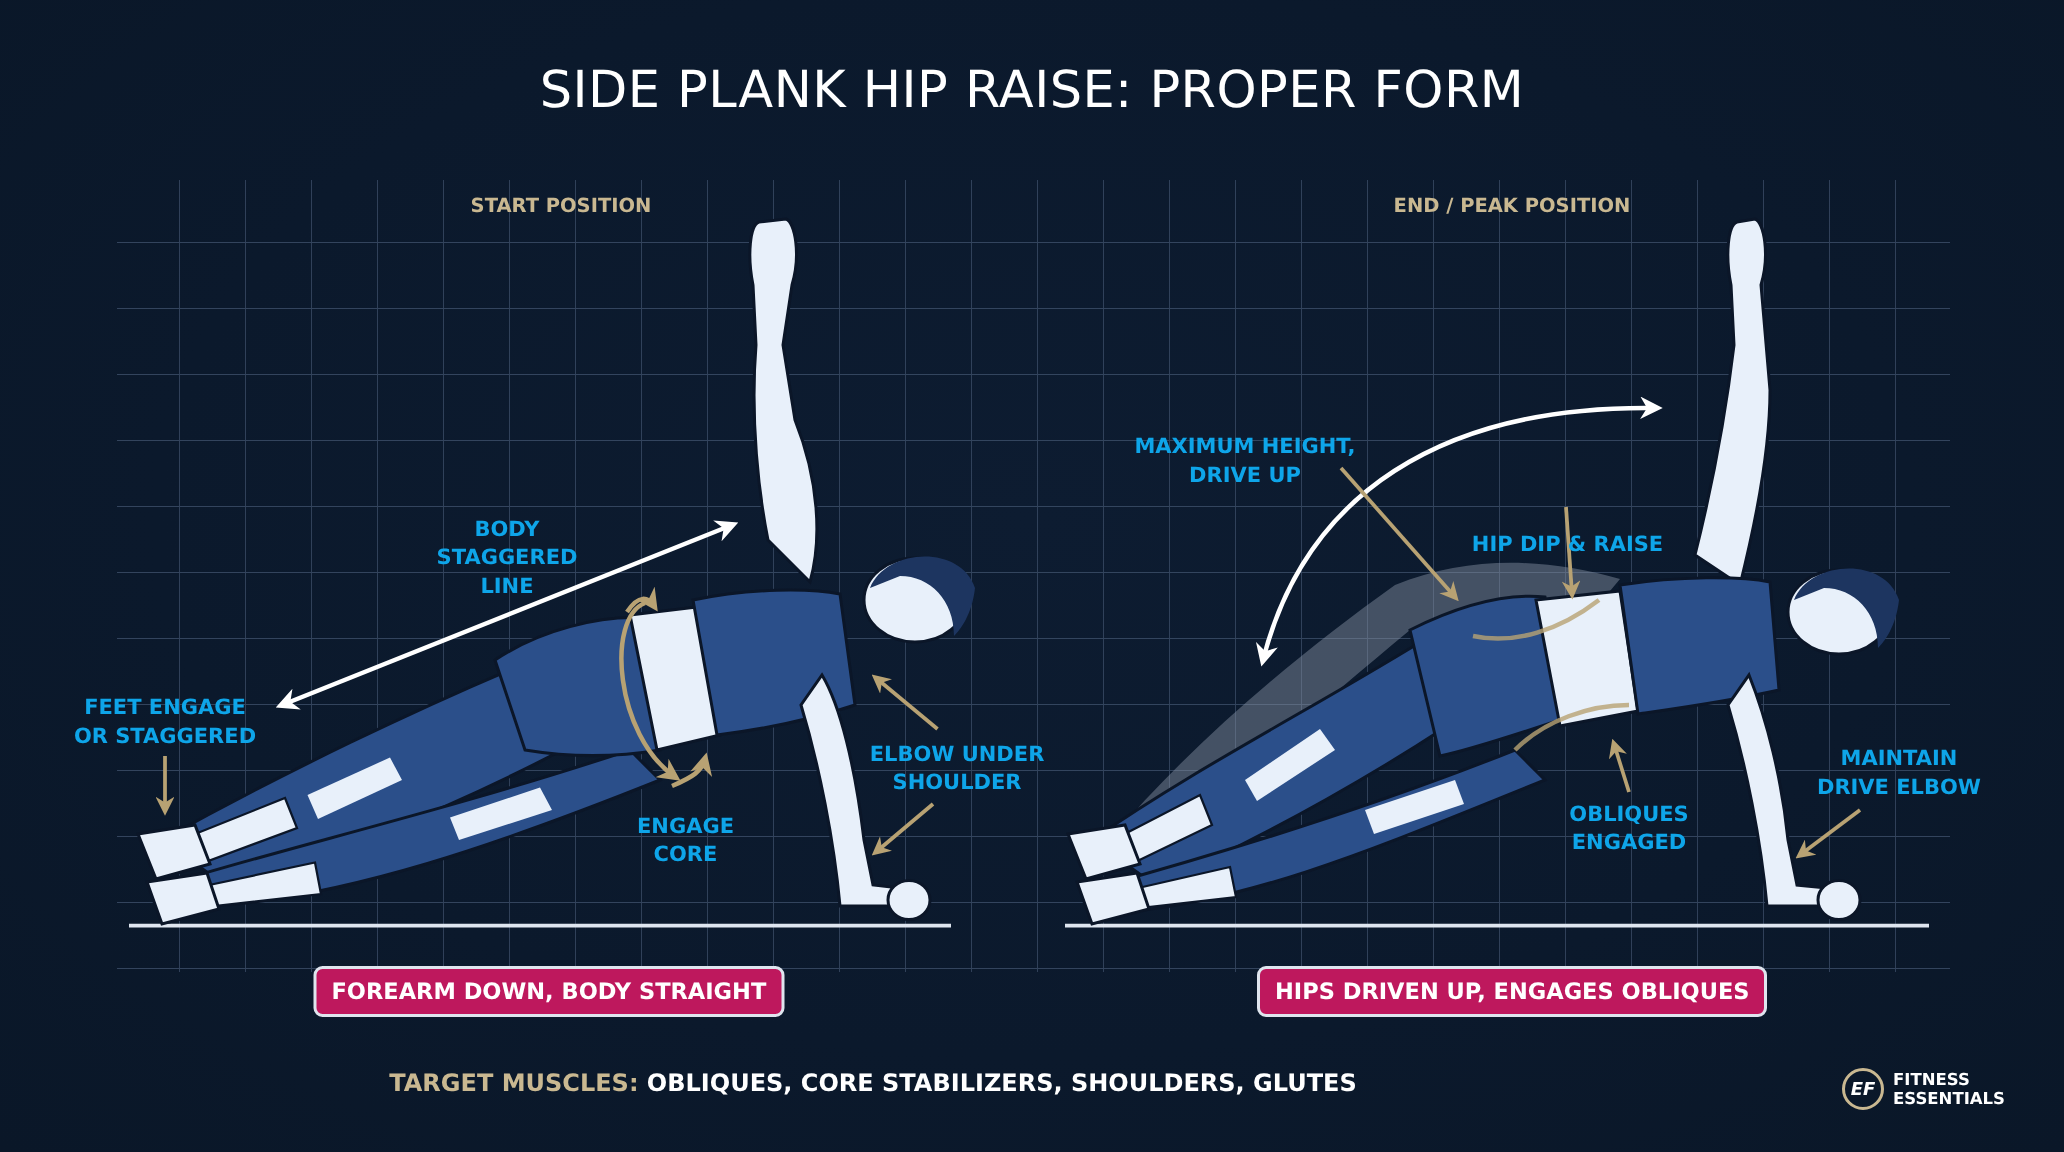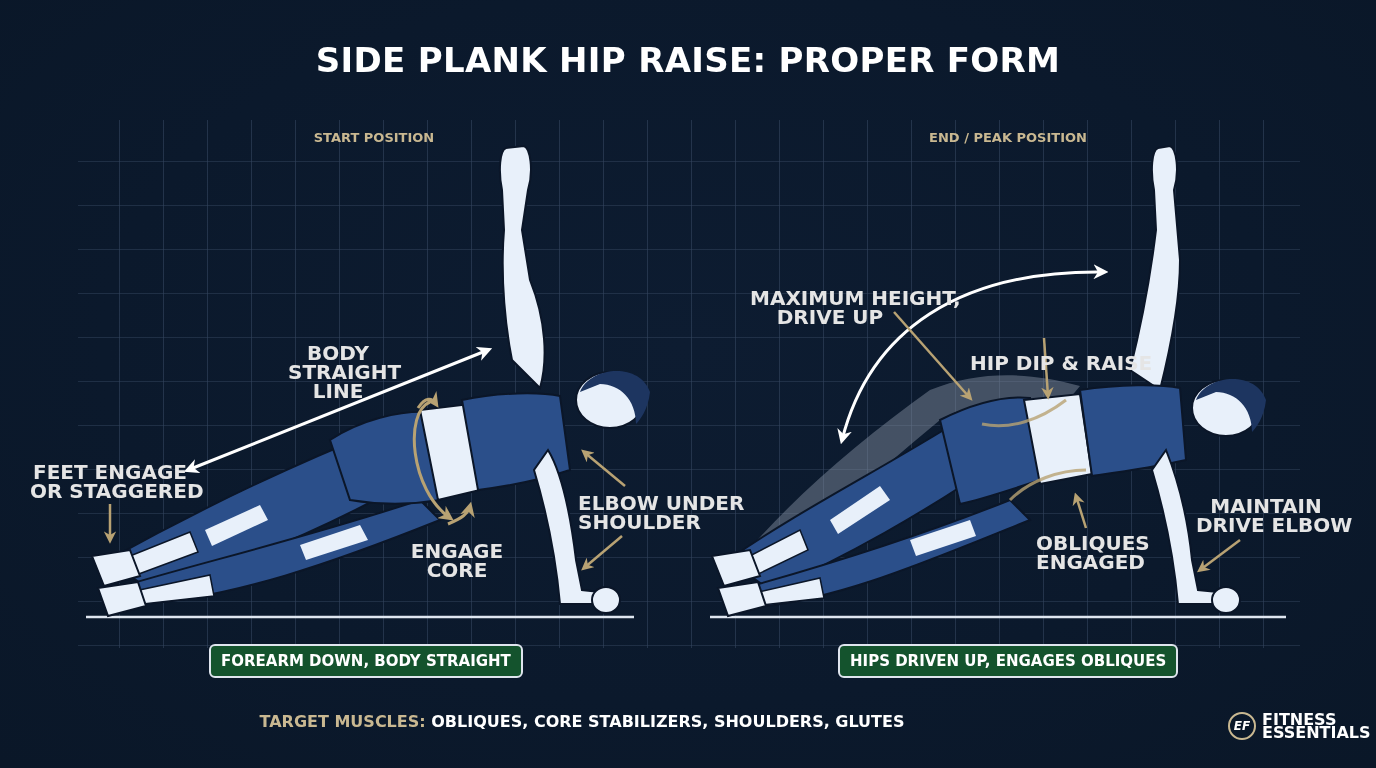--- a/index.html
+++ b/index.html
@@ -10,47 +10,47 @@
     position: relative;
   }
   .bg {
     position: absolute; inset: 0;
     background: radial-gradient(ellipse at 50% 45%, #0d1c31 0%, #0b192c 60%, #0a1728 100%);
   }
   svg.art { position: absolute; left: 0; top: 0; }
   .abs { position: absolute; }
   .title {
     left: 0; width: 1376px; top: 40px; text-align: center;
-    color: #ffffff; font-weight: bold; font-size: 34px; letter-spacing: 0.3px;
+    color: #ffffff; font-weight: normal; font-size: 34px; letter-spacing: 0.3px;
   }
   .panel-title {
     color: #c9b891; font-weight: bold; font-size: 13px; text-align: center;
   }
   .lbl {
-    color: #e5e5e5; font-weight: bold; font-size: 20px; line-height: 19px;
+    color: #0ea5e9; font-weight: bold; font-size: 14px; line-height: 19px;
     text-align: center; white-space: nowrap;
   }
   .caption-box {
     border: 2px solid #dfe5ee; border-radius: 6px;
     color: #ffffff; font-weight: bold; font-size: 15px;
-    padding: 6px 10px; white-space: nowrap; background: #14532d;
+    padding: 6px 10px; white-space: nowrap; background: #be185d;
   }
   .target {
     left: 0; width: 1164px; top: 712px; text-align: center;
     font-weight: bold; font-size: 16px; white-space: nowrap;
   }
   .target .key { color: #c9b891; }
   .target .val { color: #ffffff; }
   .brand { left: 1228px; top: 712px; display: flex; align-items: center; gap: 6px; justify-content: flex-end; }
   .brand-logo {
     width: 28px; height: 28px; border-radius: 50%; border: 2px solid #c9b891;
     box-sizing: border-box; display: flex; align-items: center; justify-content: center;
     color: #ffffff; font-weight: bold; font-size: 12px; font-style: italic;
   }
-  .brand-text { color: #ffffff; font-weight: bold; font-size: 16px; line-height: 13px; }
+  .brand-text { color: #ffffff; font-weight: bold; font-size: 11px; line-height: 13px; }
 </style>
 </head>
 <body>
 
 <div class="bg"></div>
 
 <svg class="art" width="1376" height="768" viewBox="0 0 1376 768">
   <defs>
     <marker id="mw" viewBox="0 0 10 10" refX="7" refY="5" markerWidth="5" markerHeight="5" orient="auto-start-reverse">
       <path d="M0,0 L10,5 L0,10 L3,5 z" fill="#ffffff"></path>
@@ -151,21 +151,21 @@
   </g>
 </svg>
 
 <div class="abs title">SIDE PLANK HIP RAISE: PROPER FORM</div>
 
 <div class="abs panel-title" style="left:224px; width:300px; top:130px;">START POSITION</div>
 <div class="abs panel-title" style="left:858px; width:300px; top:130px;">END / PEAK POSITION</div>
 
 <div class="abs lbl" style="left:288px; width:100px; top:344px;">
   <div>BODY</div>
-  <div>STRAIGHT</div>
+  <div>STAGGERED</div>
   <div>LINE</div>
 </div>
 <div class="abs lbl" style="left:30px; width:160px; top:463px;">
   <div>FEET ENGAGE</div>
   <div>OR STAGGERED</div>
 </div>
 <div class="abs lbl" style="left:407px; width:100px; top:542px;">
   <div>ENGAGE</div>
   <div>CORE</div>
 </div>

